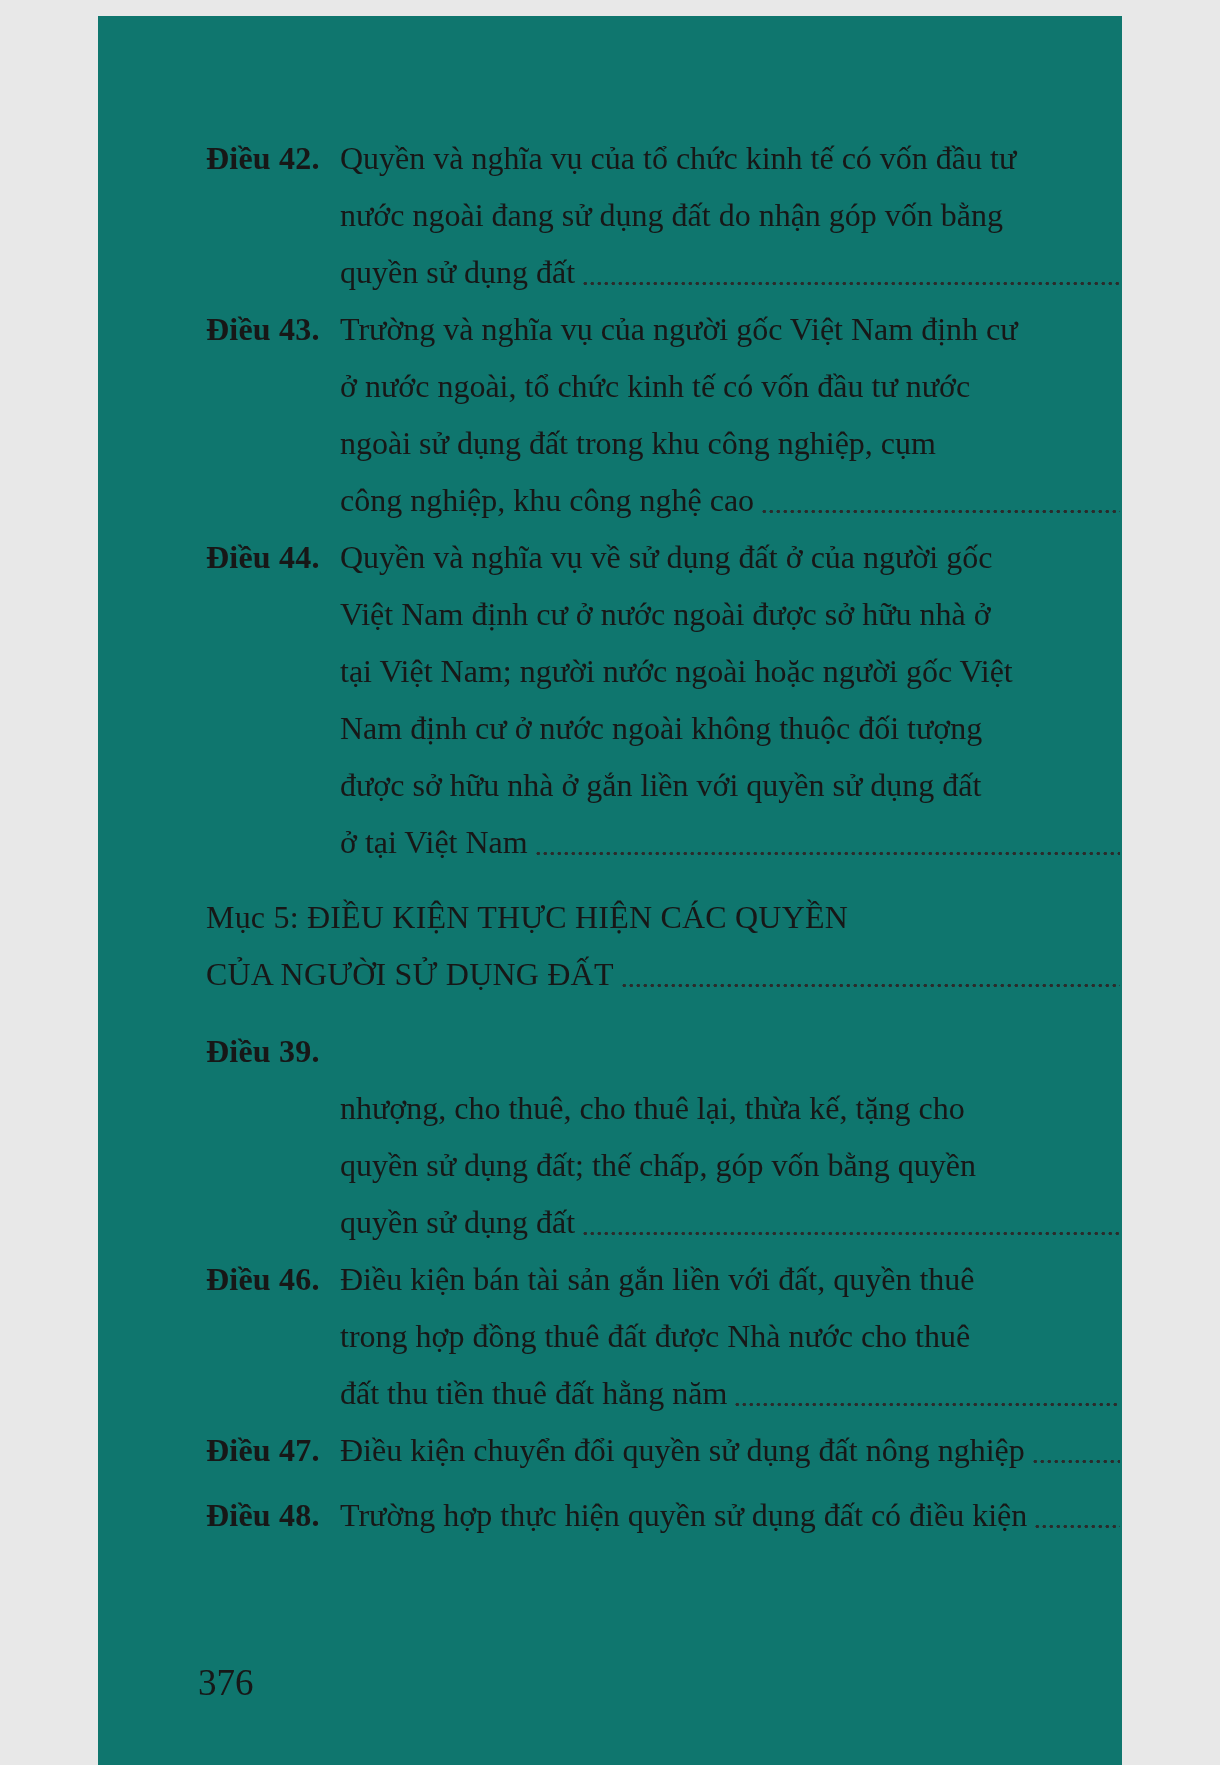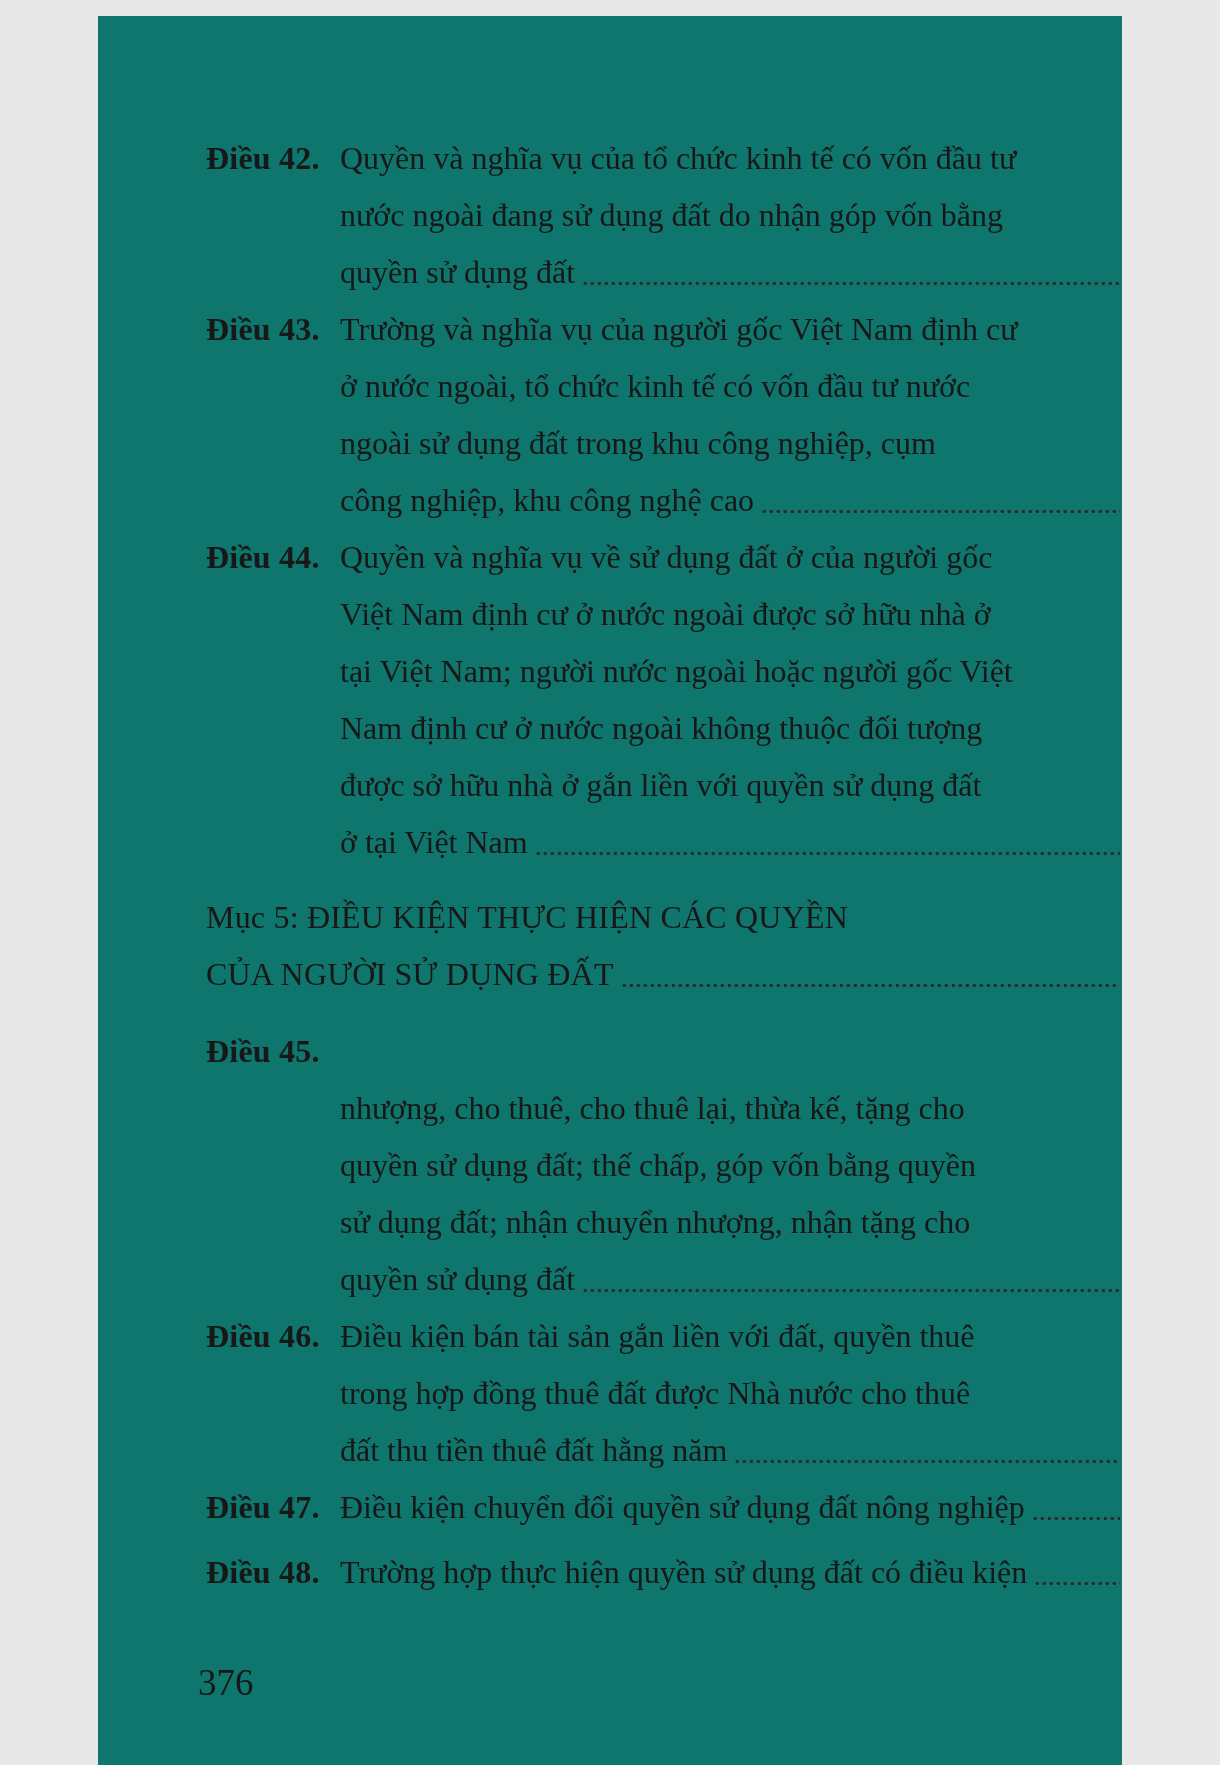--- a/index.html
+++ b/index.html
@@ -133,30 +133,27 @@
       </div>
       <div class="line">
         <span class="txt">CỦA NGƯỜI SỬ DỤNG ĐẤT</span>
         <span class="leader"></span>
         <span class="pg">60</span>
       </div>
     </div>
 
     <div class="entry">
       <div class="line">
-        <span class="label">Điều 45.</span>
+        <span class="label">Điều 39.</span>
       </div>
       <div class="line cont">
         <span class="txt">nhượng, cho thuê, cho thuê lại, thừa kế, tặng cho</span>
       </div>
       <div class="line cont">
         <span class="txt">quyền sử dụng đất; thế chấp, góp vốn bằng quyền</span>
-      </div>
-      <div class="line cont">
-        <span class="txt">sử dụng đất; nhận chuyển nhượng, nhận tặng cho</span>
       </div>
       <div class="line cont">
         <span class="txt">quyền sử dụng đất</span>
         <span class="leader"></span>
         <span class="pg">60</span>
       </div>
     </div>
 
     <div class="entry">
       <div class="line">

